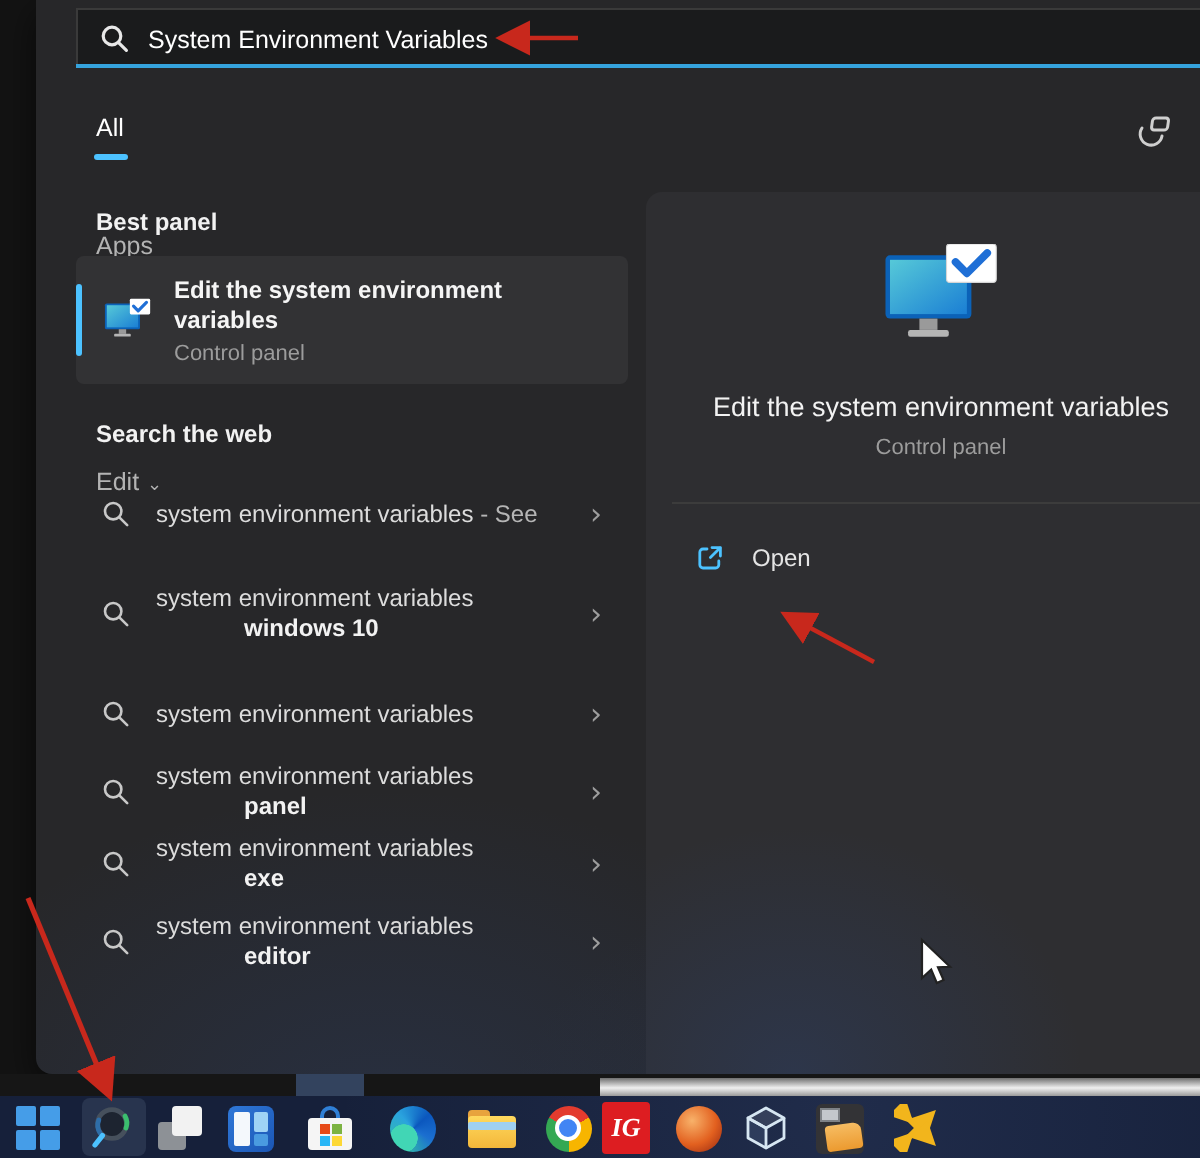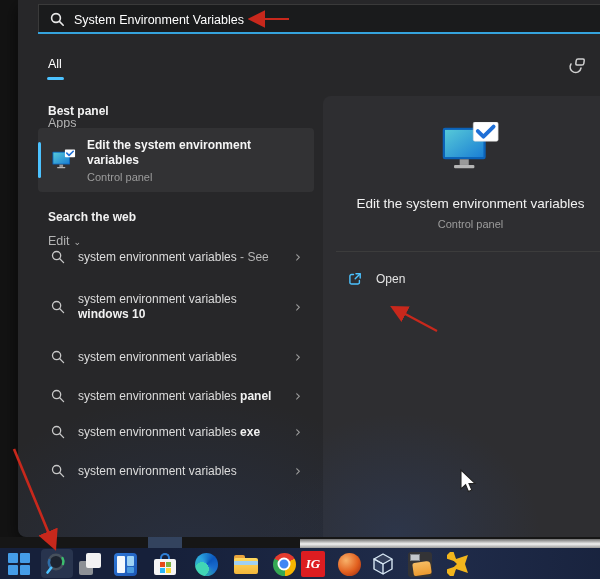--- a/index.html
+++ b/index.html
@@ -64,21 +64,21 @@
     border-radius:2px; background:#4cc2ff;
   }
   .best-text .t { font-size:12px; font-weight:bold; color:#f5f5f5; width:176px; line-height:15px; }
   .best-text .s { font-size:11px; color:#9c9c9c; margin-top:3px; }
   
   .sw-item {
     position:absolute; left:20px; width:276px;
     display:flex; align-items:center; gap:12px; padding-left:13px;
   }
   .sw-item .txt { flex:1; font-size:12px; color:#dcdcdc; line-height:15px; }
-  .sw-item .txt .b { font-weight:bold; color:#f2f2f2; }
+  .sw-item .txt .b { font-weight:bold; color:#f2f2f2;margin-left:44px; }
   .sw-item .txt .dim { color:#b5b5b5; }
   .sw-item .chev {
     color:#9d9d9d; font-size:15px; margin-right:13px; line-height:1;
     font-family:"DejaVu Sans",sans-serif;
   }
   
   .preview {
     position:absolute; left:305px; top:96px; width:295px; height:441px;
     background:
       radial-gradient(ellipse 70% 40% at 25% 100%, rgba(43,78,150,.25), transparent 70%),
@@ -282,20 +282,21 @@
     <div class="chev">›</div>
   </div>
 
   <div class="sw-item" style="top:452px;height:38px">
     <svg width="15" height="15" viewBox="0 0 15 15">
       <circle cx="5.6" cy="5.6" r="4.1" fill="none" stroke="#c8c8c8" stroke-width="1.3"></circle>
       <line x1="8.8" y1="8.8" x2="12.6" y2="12.6" stroke="#c8c8c8" stroke-width="1.3" stroke-linecap="round"></line>
     </svg>
     <div class="txt">
       <div><span>system environment variables</span> <span class="b"></span></div>
+      <div><span></span><span class="b">editor</span></div>
     </div>
     <div class="chev">›</div>
   </div>
 
   <div class="preview">
     <svg class="big-icon" width="62" height="52" viewBox="0 0 52 46">
       <rect x="1" y="5" width="38" height="28" rx="2" fill="#0b62b8"></rect>
       <rect x="3" y="7" width="34" height="24" fill="url(#gScr)"></rect>
       <rect x="16" y="33" width="8" height="5" fill="#9a9a9a"></rect>
       <rect x="11" y="38" width="18" height="3" rx="1" fill="#b5b5b5"></rect>

